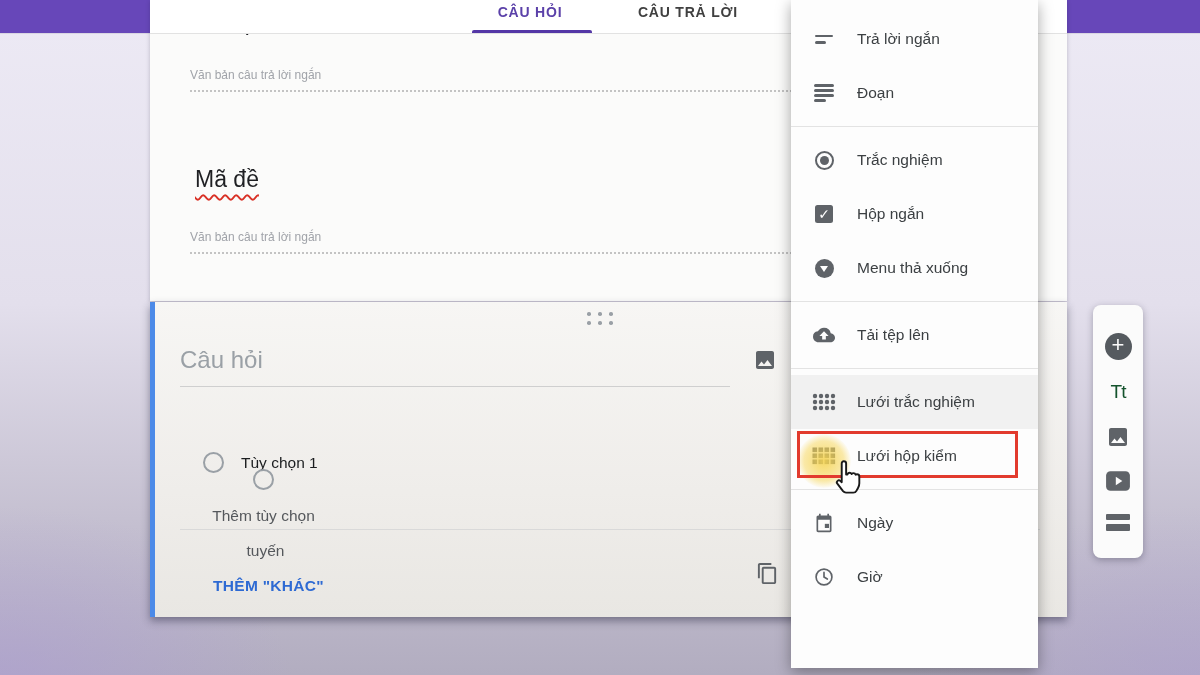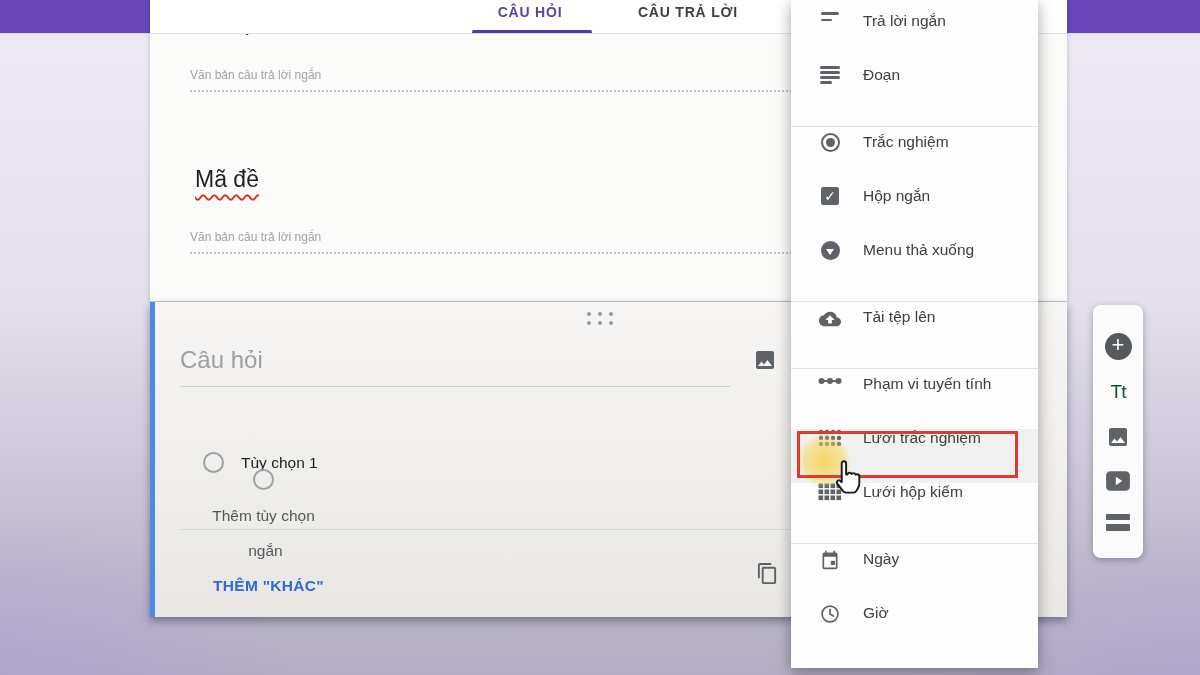--- a/index.html
+++ b/index.html
@@ -72,21 +72,21 @@
   .add-other-link { font-size:15.5px; font-weight:700; color:#2e6ad3; margin-left:10px; letter-spacing:.3px; cursor:pointer; }
   .card-divider { position:absolute; left:25px; top:227px; width:860px; height:1px; background:#d9d9d9; }
   .copy-btn { position:absolute; left:601px; top:260px; cursor:pointer; }
 
   
   .type-menu {
     position:absolute; left:791px; top:0; width:247px; height:668px;
     background:#fdfdfd; z-index:5; padding-top:12px;
     box-shadow:0 4px 14px rgba(0,0,0,.35);
   }
-  .menu-row { height:54px; display:flex; align-items:flex-start; padding-left:26px; cursor:pointer; }
+  .menu-row { height:54px; display:flex; align-items:center; padding-left:20px; cursor:pointer; }
   .menu-row.hovered { background:#f1f1f1; }
   .menu-icon-box { width:26px; display:flex; justify-content:center; align-items:center; flex:0 0 auto; }
   .menu-label { margin-left:20px; font-size:15.5px; color:#3c4043; }
   .menu-divider { height:1px; background:#e3e3e3; margin:6px 0; }
 
   .red-box { position:absolute; left:6px; top:431px; width:221px; height:47px; border:3px solid #e23b2e; z-index:8; pointer-events:none; }
   .yellow-glow { position:absolute; left:6px; top:434px; width:54px; height:54px; border-radius:50%; z-index:7; pointer-events:none;
     background:radial-gradient(circle, rgba(246,213,84,.9) 0%, rgba(246,213,84,.5) 52%, rgba(246,213,84,0) 72%); }
   .hand-cursor { position:absolute; left:38px; top:458px; z-index:9; pointer-events:none; }
 
@@ -154,21 +154,21 @@
     </div>
 
     <div class="option-row opt-1">
       <div class="radio-circle"></div>
       <span class="option-label">Tùy chọn 1</span>
     </div>
 
     <div class="option-row opt-2">
       <div class="radio-circle"></div>
       <span class="add-option-text">Thêm tùy chọn</span>
-      <span class="or-text">ngắn</span>
+      <span class="or-text">tuyến</span>
       <span class="add-other-link">THÊM "KHÁC"</span>
     </div>
 
     <div class="card-divider"></div>
 
     <div class="copy-btn">
       <svg width="23" height="23" viewBox="0 0 24 24">
           <path fill="#5f6368" d="M16 1H4c-1.1 0-2 .9-2 2v14h2V3h12V1zm3 4H8c-1.1 0-2 .9-2 2v14c0 1.1.9 2 2 2h11c1.1 0 2-.9 2-2V7c0-1.1-.9-2-2-2zm0 16H8V7h11v14z"></path>
         </svg>
     </div>
@@ -231,31 +231,20 @@
       <span class="menu-icon-box">
         <svg width="22" height="22" viewBox="0 0 24 24">
             <path fill="#5f6368" d="M19.35 10.04A7.49 7.49 0 0 0 12 4C9.11 4 6.6 5.64 5.35 8.04A5.994 5.994 0 0 0 0 14c0 3.31 2.69 6 6 6h13c2.76 0 5-2.24 5-5 0-2.64-2.05-4.78-4.65-4.96zM14 13v4h-4v-4H7l5-5 5 5h-3z"></path>
           </svg>
       </span>
       <span class="menu-label">Tải tệp lên</span>
     </div>
 
     <div class="menu-divider"></div>
 
-    <div class="menu-row">
-      <span class="menu-icon-box">
-        <svg width="24" height="12" viewBox="0 0 24 12">
-            <rect x="3" y="5" width="18" height="2" fill="#5f6368"></rect>
-            <circle cx="3.5" cy="6" r="3" fill="#5f6368"></circle>
-            <circle cx="12" cy="6" r="3" fill="#5f6368"></circle>
-            <circle cx="20.5" cy="6" r="3" fill="#5f6368"></circle>
-          </svg>
-      </span>
-      <span class="menu-label">Phạm vi tuyến tính</span>
-    </div>
 
     <div class="menu-row hovered">
       <span class="menu-icon-box">
         <svg width="24" height="18" viewBox="0 0 24 18">
           <g fill="#5f6368">
             <circle cx="3" cy="3" r="2.2"></circle>
               <circle cx="9" cy="3" r="2.2"></circle>
               <circle cx="15" cy="3" r="2.2"></circle>
               <circle cx="21" cy="3" r="2.2"></circle>
             <circle cx="3" cy="9" r="2.2"></circle>

